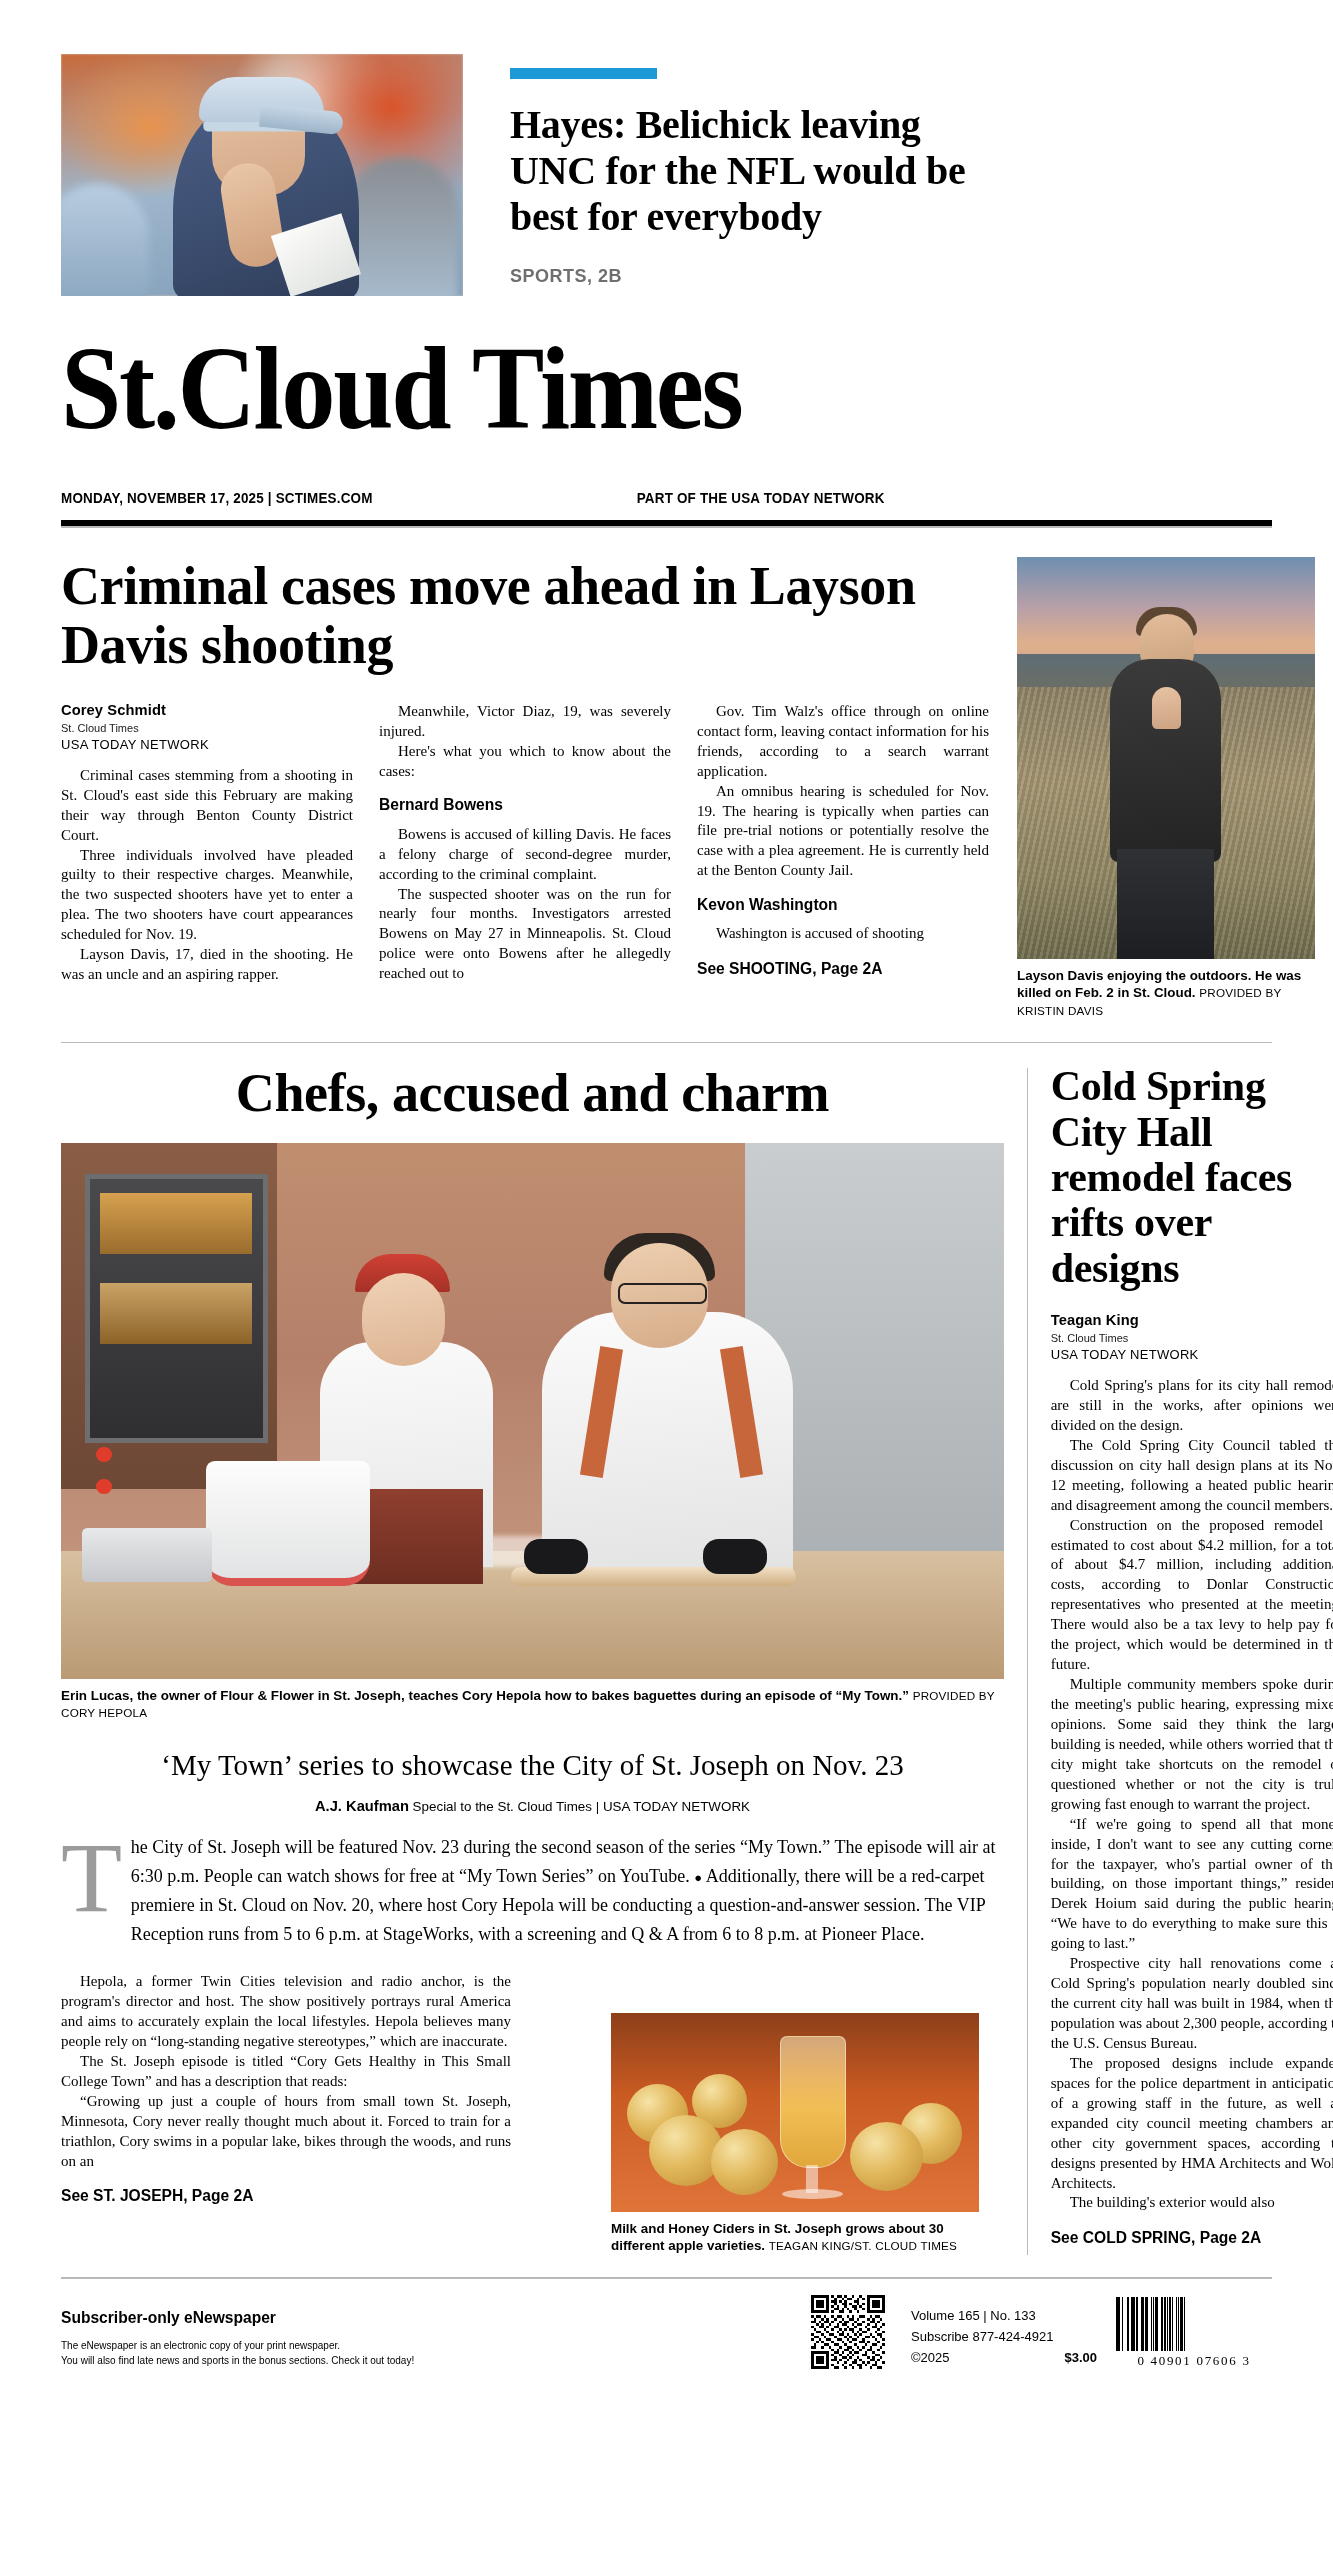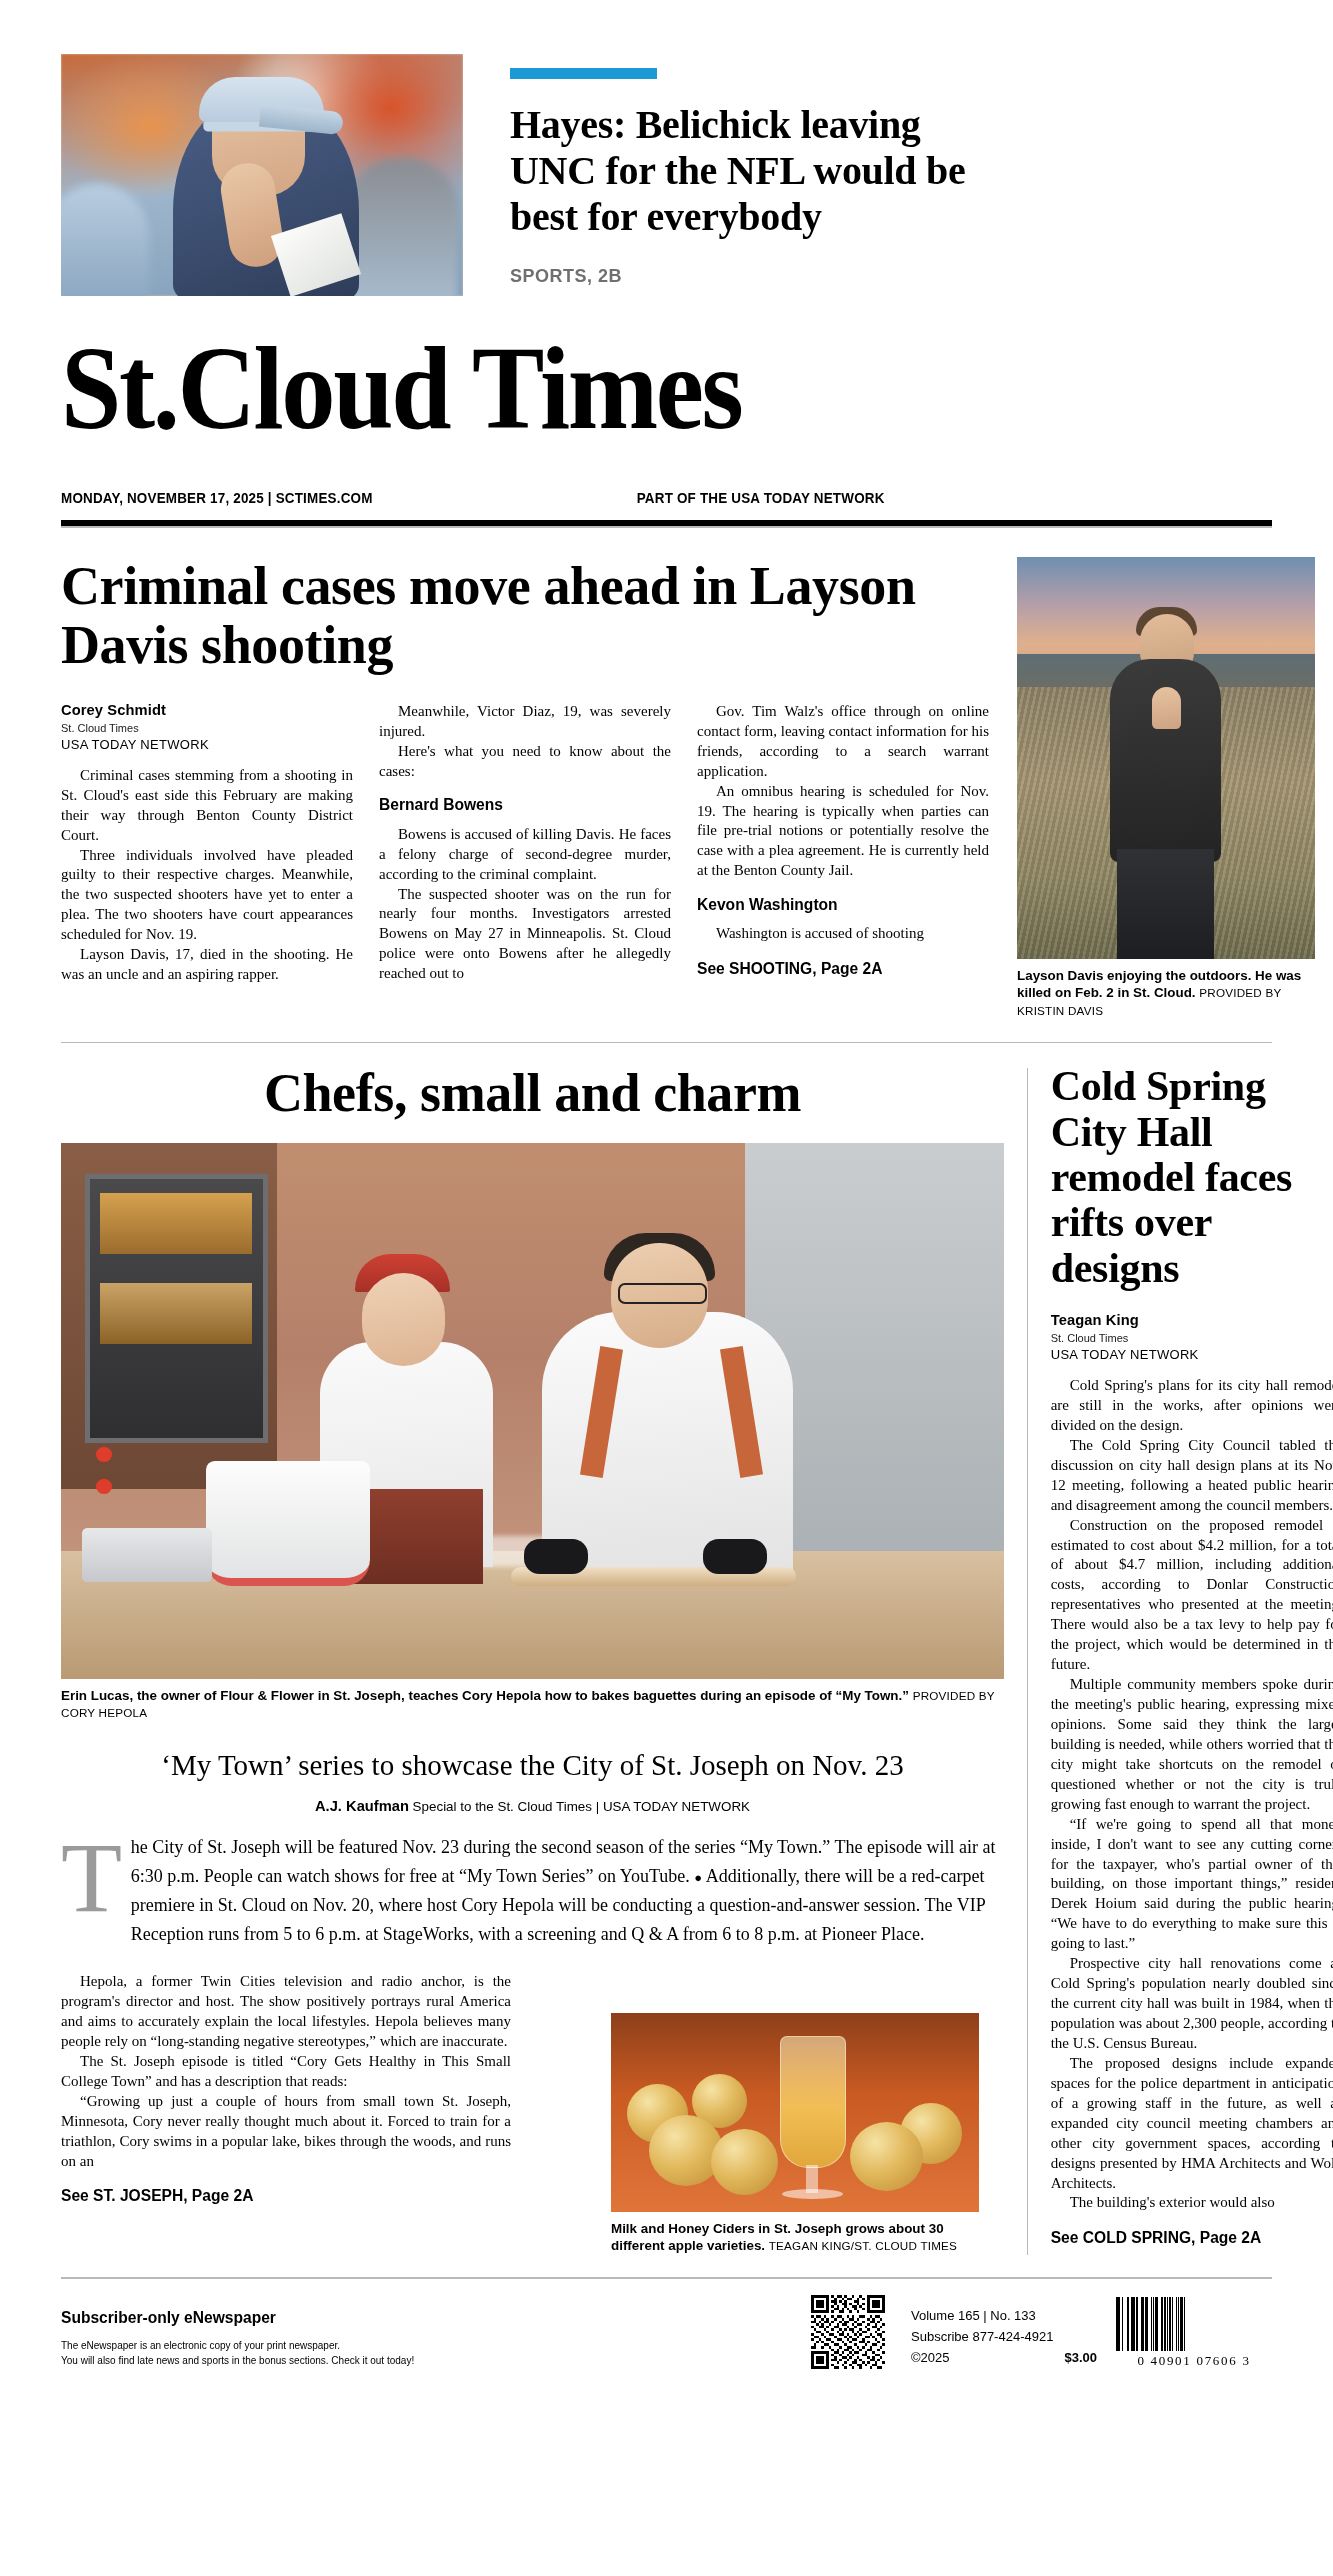--- a/index.html
+++ b/index.html
@@ -629,21 +629,21 @@
           <div class="byline-name">Corey Schmidt</div>
           <div class="byline-sub">St. Cloud Times</div>
           <div class="byline-net">USA TODAY NETWORK</div>
           <p class="body">Criminal cases stemming from a shooting in St. Cloud's east side this February are making their way through Benton County District Court.</p>
           <p class="body">Three individuals involved have pleaded guilty to their respective charges. Meanwhile, the two suspected shooters have yet to enter a plea. The two shooters have court appearances scheduled for Nov. 19.</p>
           <p class="body">Layson Davis, 17, died in the shooting. He was an uncle and an aspiring rapper.</p>
         </div>
 
         <div class="lead-col">
           <p class="body">Meanwhile, Victor Diaz, 19, was severely injured.</p>
-          <p class="body">Here's what you need to know about the cases:</p>
+          <p class="body">Here's what you which to know about the cases:</p>
           <div class="subhead">Bernard Bowens</div>
           <p class="body">Bowens is accused of killing Davis. He faces a felony charge of second-degree murder, according to the criminal complaint.</p>
           <p class="body">The suspected shooter was on the run for nearly four months. Investigators arrested Bowens on May 27 in Minneapolis. St. Cloud police were onto Bowens after he allegedly reached out to</p>
         </div>
 
         <div class="lead-col">
           <p class="body">Gov. Tim Walz's office through on online contact form, leaving contact information for his friends, according to a search warrant application.</p>
           <p class="body">An omnibus hearing is scheduled for Nov. 19. The hearing is typically when parties can file pre-trial notions or potentially resolve the case with a plea agreement. He is currently held at the Benton County Jail.</p>
           <div class="subhead">Kevon Washington</div>
           <p class="body">Washington is accused of shooting</p>
@@ -669,21 +669,21 @@
         <span class="credit">PROVIDED BY KRISTIN DAVIS</span>
       </div>
     </div>
   </div>
 
   <div class="sep-rule"></div>
 
   <div class="mid">
 
     <div class="mid-left">
-      <h2 class="feature-head">Chefs, small and charm</h2>
+      <h2 class="feature-head">Chefs, accused and charm</h2>
 
       <div class="bakery">
         <div class="wall"></div>
         <div class="shelf-l"></div>
         <div class="oven"></div>
         <div class="red-knob"></div>
         <div class="red-knob2"></div>
         <div class="fridge"></div>
         <div class="counter"></div>
         <div class="flour"></div>

